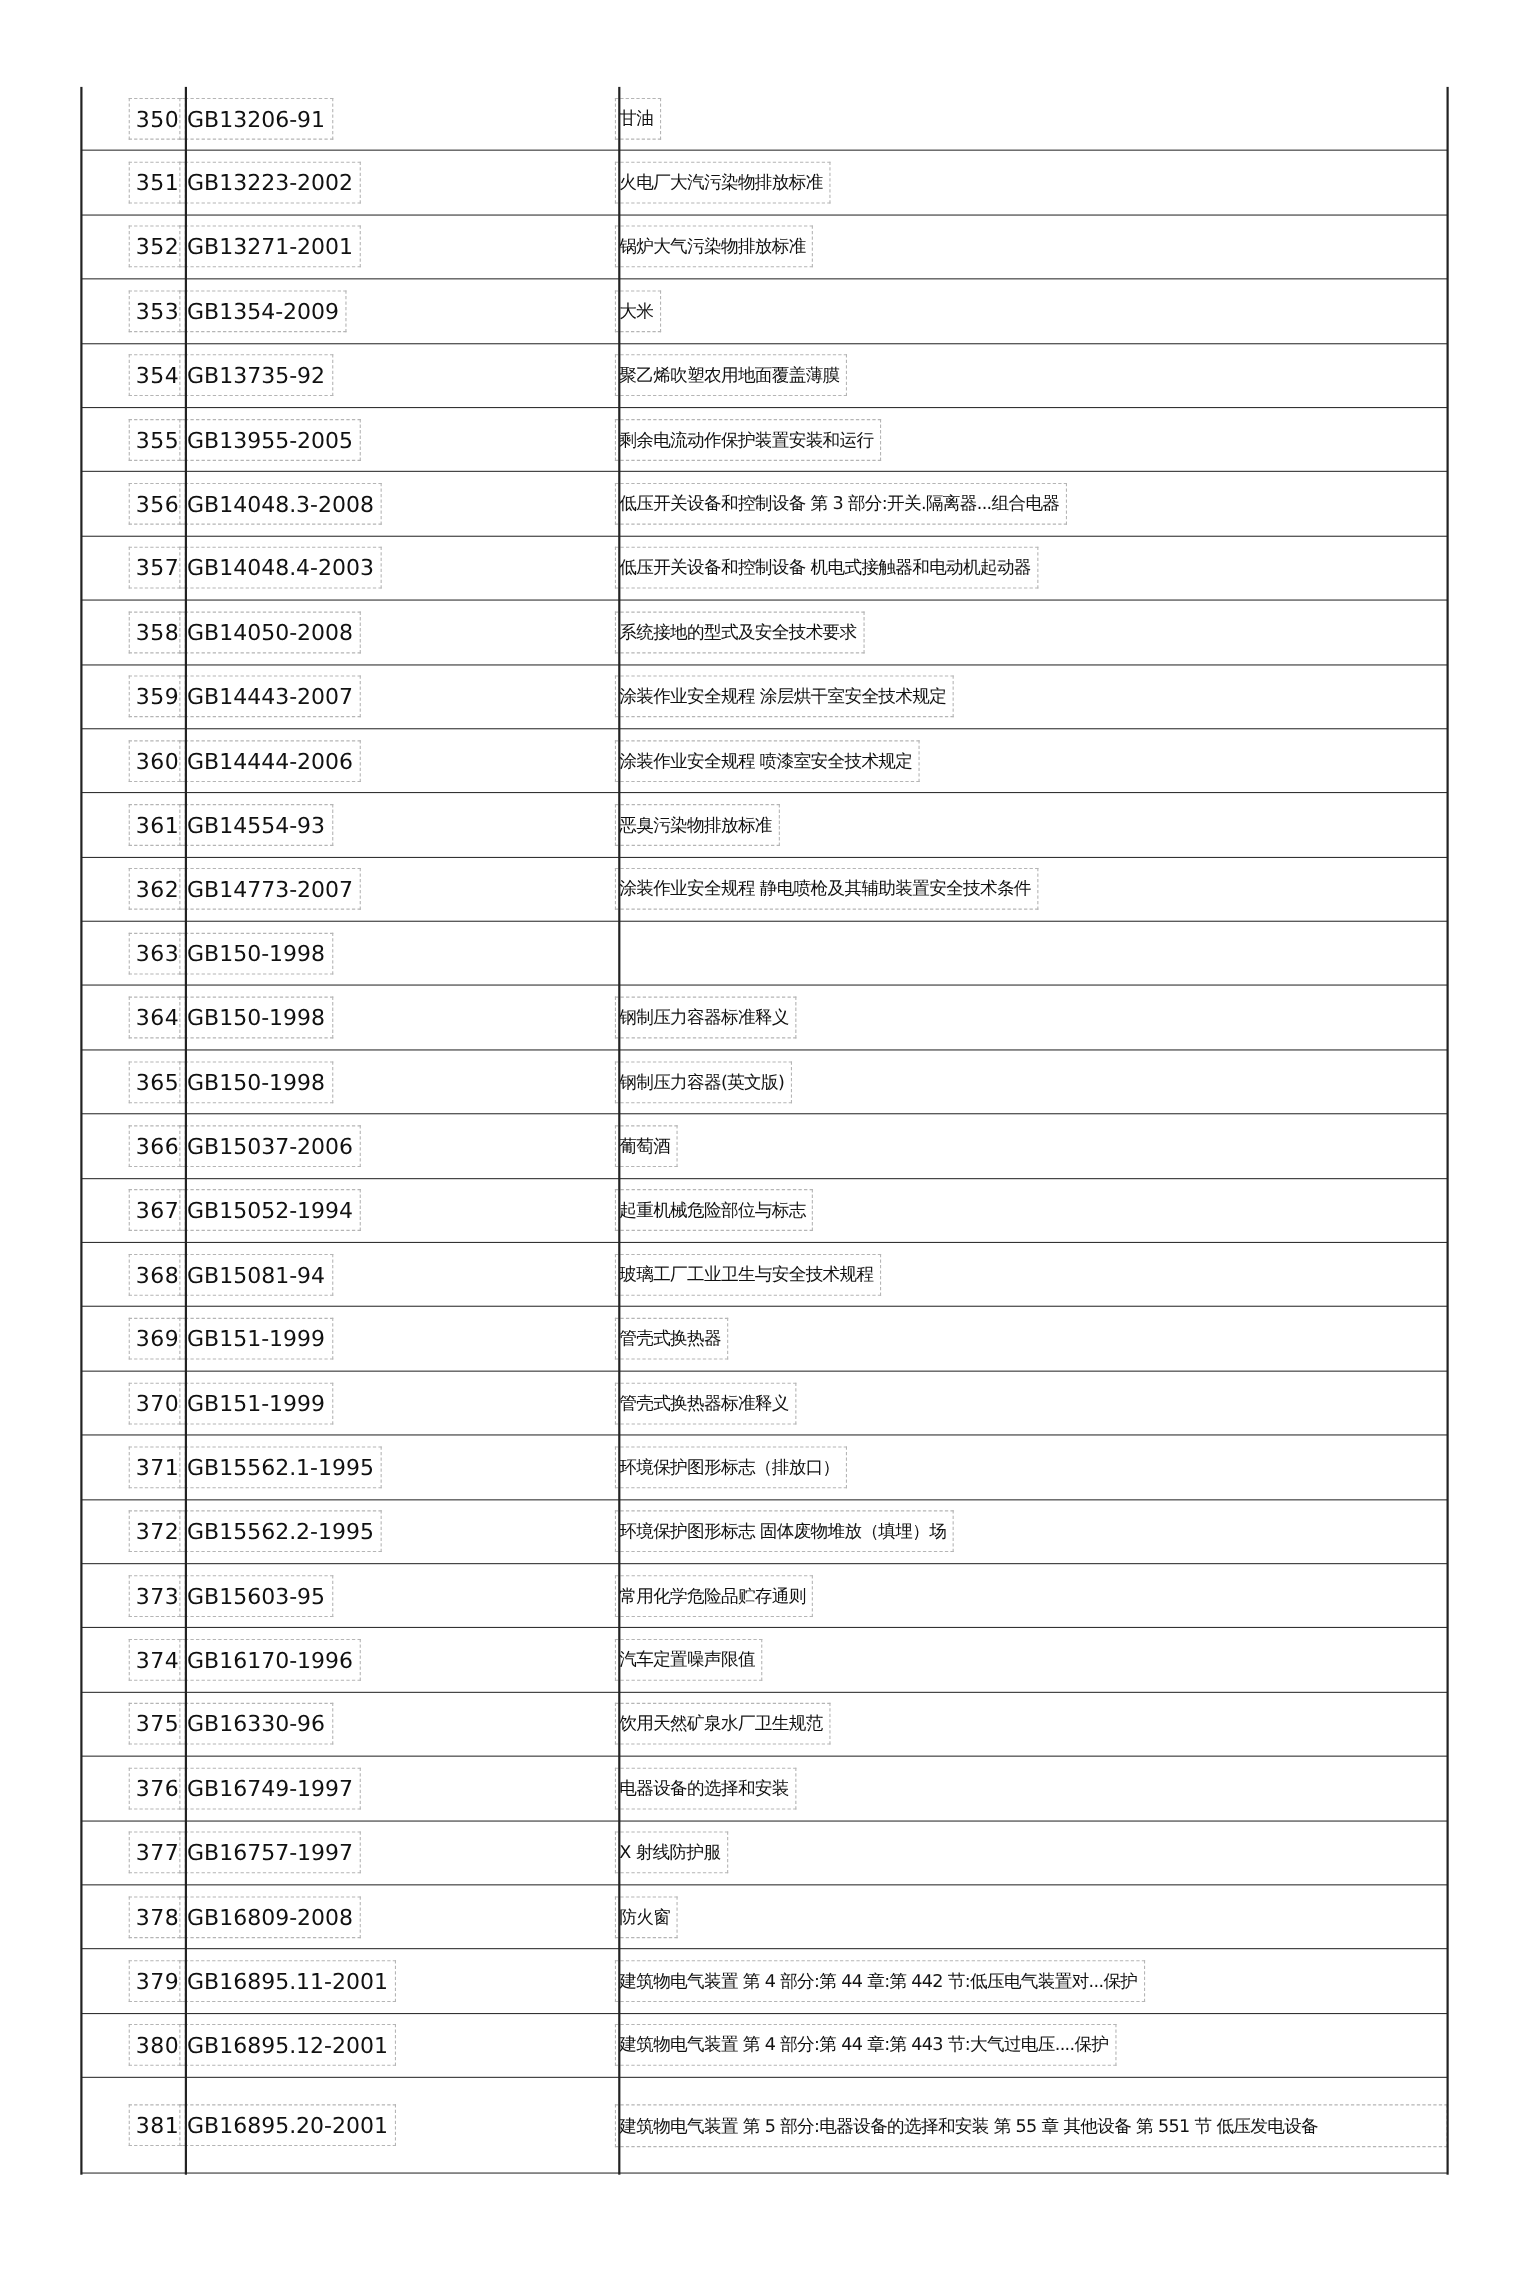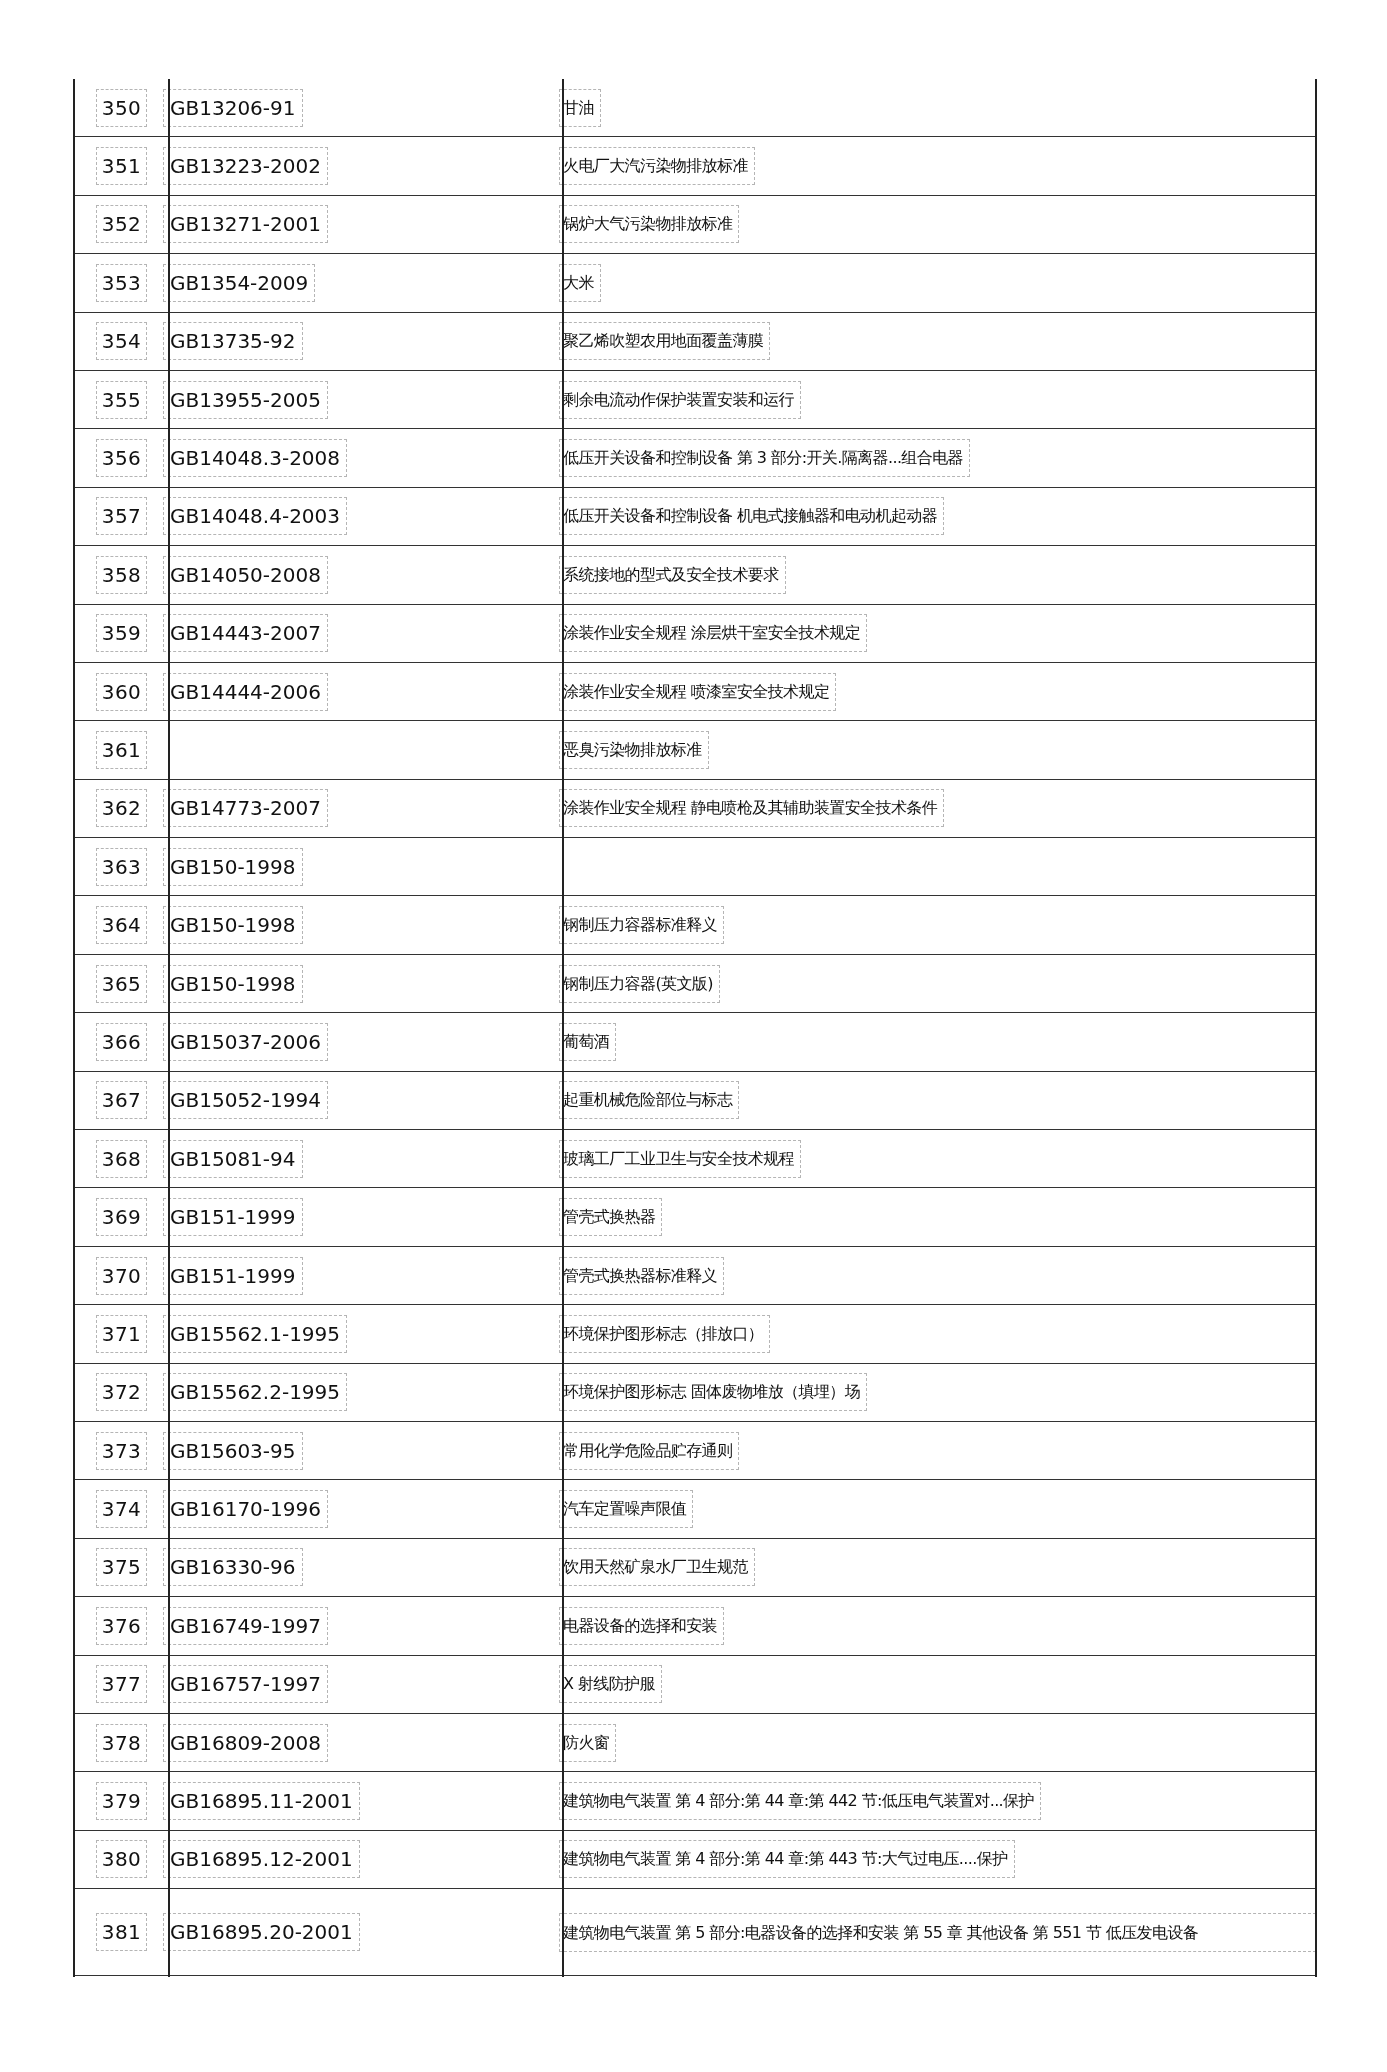--- a/index.html
+++ b/index.html
@@ -3,21 +3,21 @@
 <meta charset="utf-8">
 <style>
   html, body { margin: 0; padding: 0; background: #ffffff; }
   body { width: 1387px; height: 2072px; position: relative; overflow: hidden;
          font-family: "DejaVu Sans", "Liberation Sans", sans-serif; color: #111; }
   #table { position: absolute; left: 74px; top: 79px; width: 1242px; }
   .row { position: relative; height: 58.4px; border-bottom: 1.5px solid #333; box-sizing: border-box; }
   .row.tall { height: 87px; }
   .vline { position: absolute; top: 79px; width: 1.5px; background: #222; }
   .cell { position: absolute; top: 0; bottom: 0; display: flex; align-items: center; }
-  .c-no { left: 0; width: 95px; justify-content: center; }
+  .c-no { left: 0; width: 95px; justify-content: flex-end; }
   .c-code { left: 95px; width: 394px; }
   .c-name { left: 489px; width: 753px; }
   .box { border: 1px dashed #b5b5b5; font-size: 20px; line-height: 26px; padding: 5px 6px; white-space: nowrap; box-sizing: border-box; }
   .c-no .box { padding: 5px 5px; letter-spacing: 0.5px; }
   .c-code .box { margin-left: -6px; padding-left: 6px; }
   .c-name .box { margin-left: -4px; padding-left: 3px; font-size: 16px; letter-spacing: -0.6px; }
   .c-name .box.wrap { white-space: normal; width: 763px; line-height: 31px; padding-top: 3px; padding-bottom: 3px; }
 </style>
 </head>
 <body>
@@ -152,20 +152,23 @@
     </div>
     <div class="cell c-name">
       <span class="box">涂装作业安全规程    喷漆室安全技术规定</span>
     </div>
   </div>
 
   <div class="row">
     <div class="cell c-no">
       <span class="box">361</span>
     </div>
+    <div class="cell c-code">
+      <span class="box">GB14554-93</span>
+    </div>
     <div class="cell c-name">
       <span class="box">恶臭污染物排放标准</span>
     </div>
   </div>
 
   <div class="row">
     <div class="cell c-no">
       <span class="box">362</span>
     </div>
     <div class="cell c-code">

